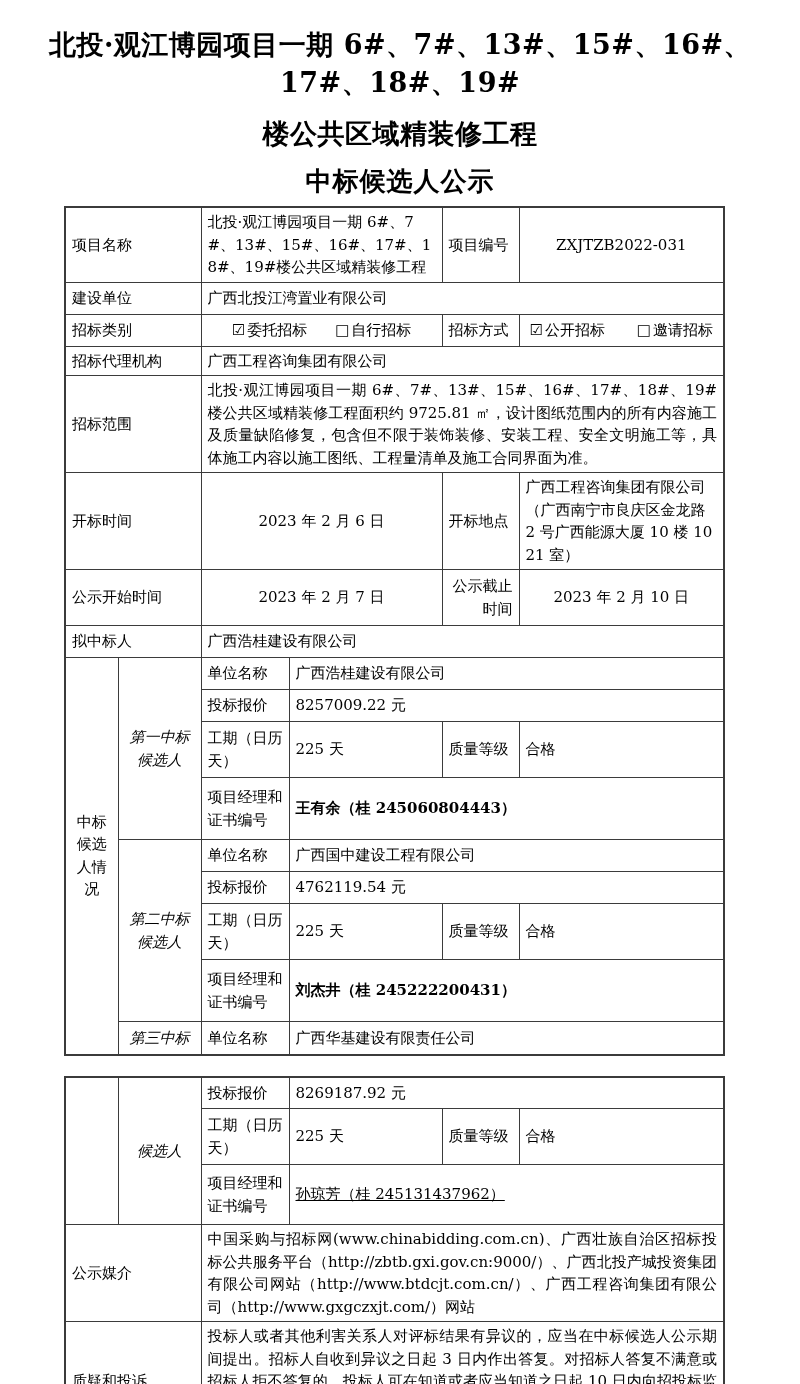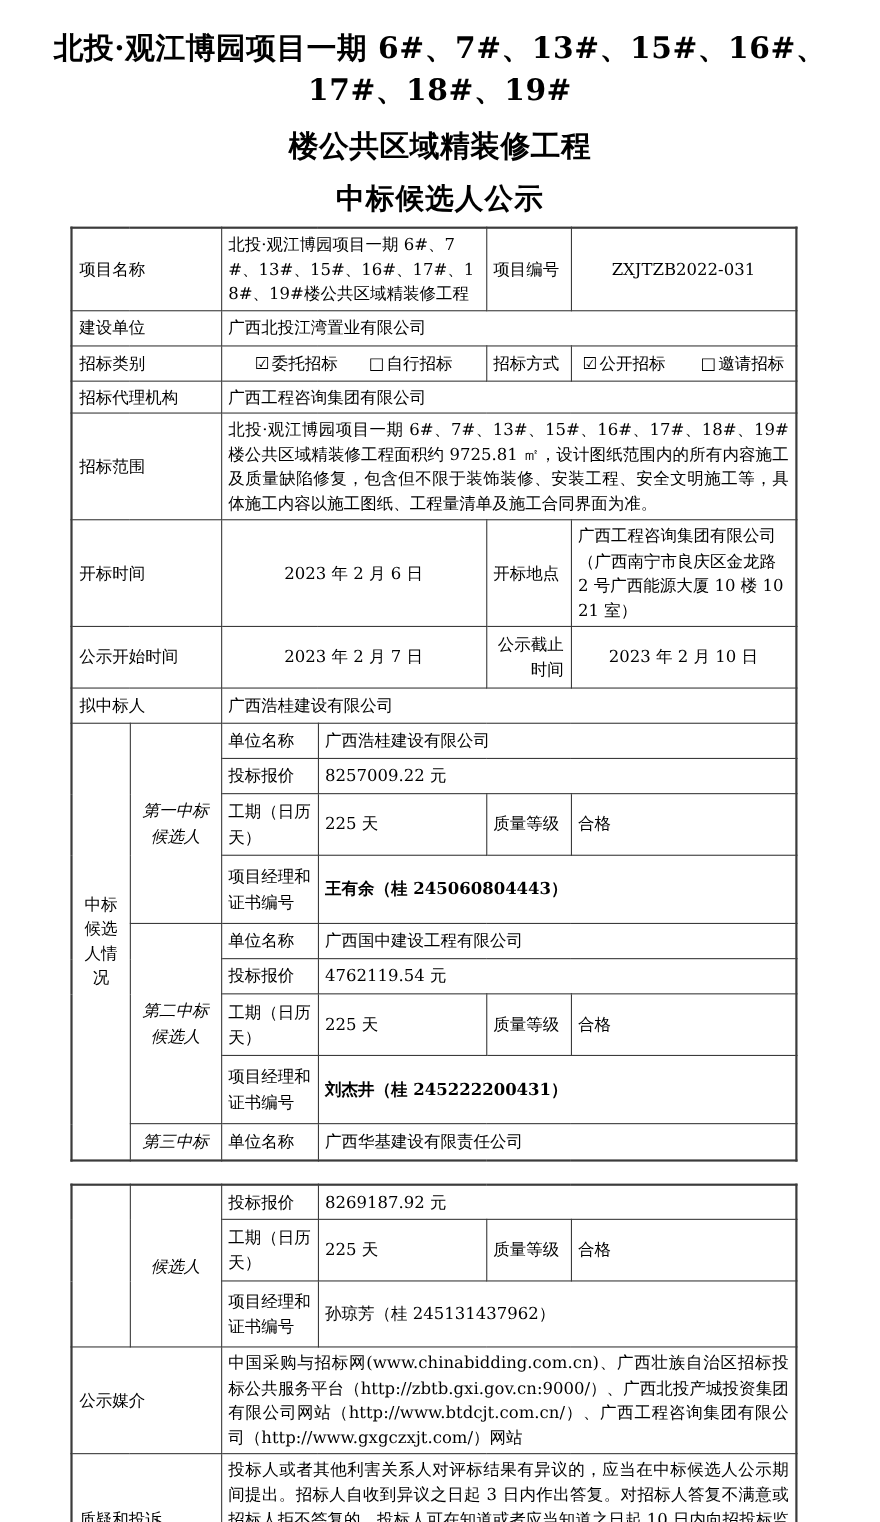--- a/index.html
+++ b/index.html
@@ -55,21 +55,21 @@
     padding: 3px 2px;
     line-height: 2.3;
   }
   td.rank {
     text-align: center;
     padding: 3px 6px;
     line-height: 1.9;
     font-style: italic;
   }
   td.mgr { padding-left: 10px; font-weight: bold; }
-  td.mgr2 { padding-left: 22px; }
+  td.mgr2 { padding-left: 22px; text-decoration: underline; }
   td.place { font-size: 14px; line-height: 1.55; padding: 3px 4px; }
   .optrow { display: flex; justify-content: center; gap: 28px; }
   .optrow2 { display: flex; justify-content: space-between; padding: 0 4px; align-items: center; }
   .opt { white-space: nowrap; }
   .cb { margin-right: 2px; }
   .tbl-gap { height: 20px; }
 </style>
 </head>
 <body>
 

